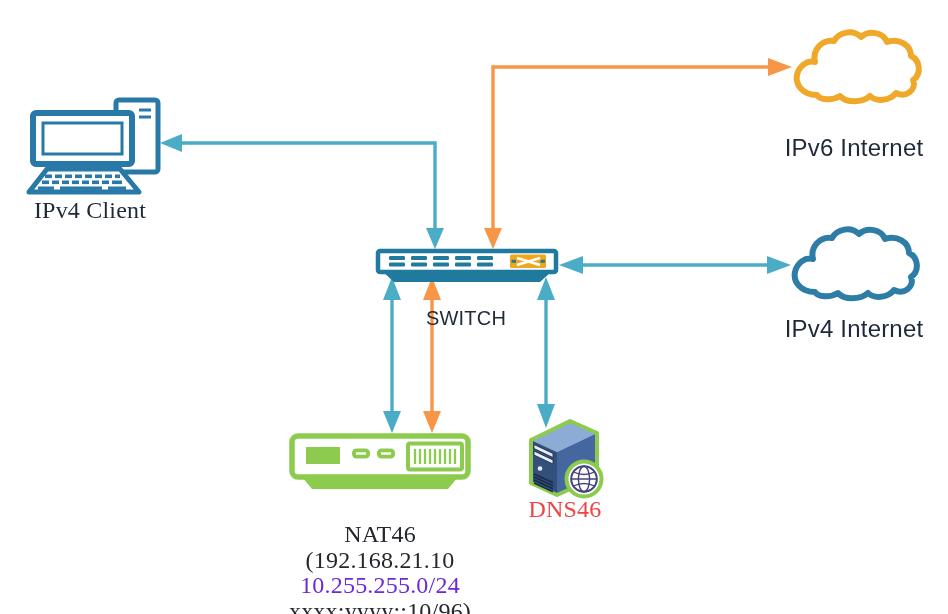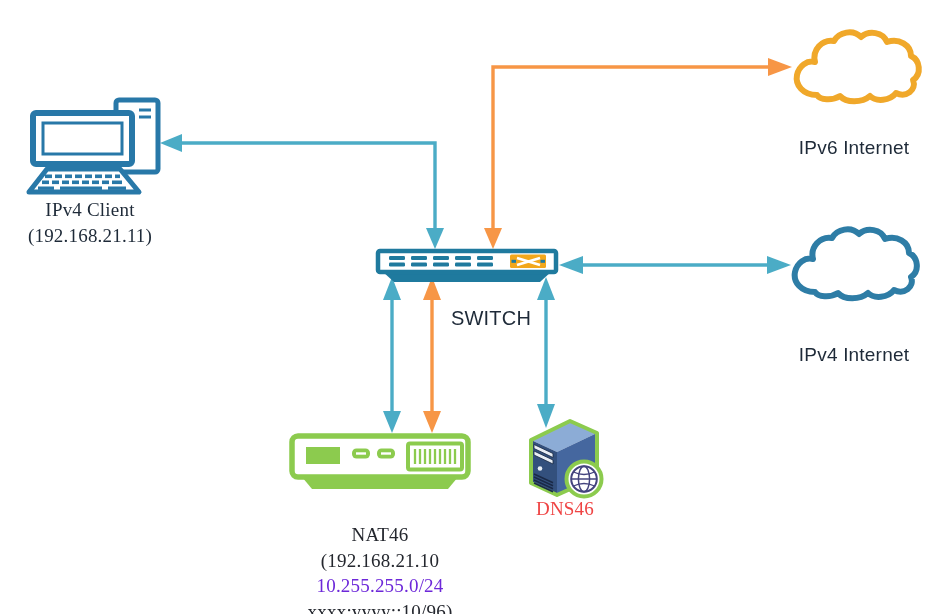--- a/index.html
+++ b/index.html
@@ -5,27 +5,27 @@
   html,body { margin:0; padding:0; background:#ffffff; }
   #canvas {
     position:relative; width:948px; height:614px; background:#ffffff;
     overflow:hidden; font-family:"Liberation Sans", sans-serif;
   }
   #diagram-svg { position:absolute; left:0; top:0; }
   .label {
     position:absolute; transform:translateX(-50%);
     text-align:center; white-space:nowrap;
     font-family:"Liberation Sans", sans-serif;
-    color:#1e2a38; font-size:19px; line-height:26px; letter-spacing:0.2px;
+    color:#1e2a38; font-size:24px; line-height:26px; letter-spacing:0.2px;
   }
   .label .sub { display:block;font-family:Liberation Serif, serif; }
   .nat-block { line-height:25.5px; color:#24272e;margin-top:26px; }
   .blue-line { color:#6d28d9; }
   .dns-block { color:#ef4444; }
-  .switch-lbl { font-size:20px;margin-left:25px; }
+  .switch-lbl { font-size:20px; }
 </style>
 </head>
 <body>
 
 <div id="canvas">
 
   <svg id="diagram-svg" width="948" height="614" viewBox="0 0 948 614">
     <defs>
       <path id="cloudP" d="M 24,66 C 10,66 2,56 4,46 C 6,37 14,31 22,33 C 19,21 29,10 41,12 C 46,3 60,0 68,8 C 76,1 90,3 94,13 C 106,9 118,16 118,27 C 127,31 129,45 120,51 C 124,61 113,69 103,64 C 97,72 83,73 77,67 C 69,74 53,74 47,67 C 39,72 27,71 24,66 Z"></path>
     </defs>
@@ -180,28 +180,27 @@
         <ellipse cx="584" cy="479" rx="5.6" ry="12.8" fill="none" stroke="#44447E" stroke-width="1.5"></ellipse>
         <line x1="571.5" y1="479" x2="596.5" y2="479" stroke="#44447E" stroke-width="1.5"></line>
         <path d="M 573.5,472 Q 584,477 594.5,472" fill="none" stroke="#44447E" stroke-width="1.3"></path>
         <path d="M 573.5,486 Q 584,481 594.5,486" fill="none" stroke="#44447E" stroke-width="1.3"></path>
       </g>
     </g>
   </svg>
 
   <div class="label" style="left:90px; top:197px;">
     <span class="sub">IPv4 Client</span>
-    <span class="sub">(192.168.21.11)</span>
   </div>
 
   <div class="label switch-lbl" style="left:466px; top:305px;">SWITCH</div>
 
   <div class="label" style="left:854px; top:135px;">IPv6 Internet</div>
 
-  <div class="label" style="left:854px; top:342px;">IPv4 Internet</div>
+  <div class="label" style="left:854px; top:316px;">IPv4 Internet</div>
 
   <div class="label nat-block" style="left:380px; top:496px;">
     <span class="sub">NAT46</span>
     <span class="sub">(192.168.21.10</span>
     <span class="sub blue-line">10.255.255.0/24</span>
     <span class="sub">xxxx:yyyy::10/96)</span>
   </div>
 
   <div class="label dns-block" style="left:565px; top:496px;">
     <span class="sub">DNS46</span>

